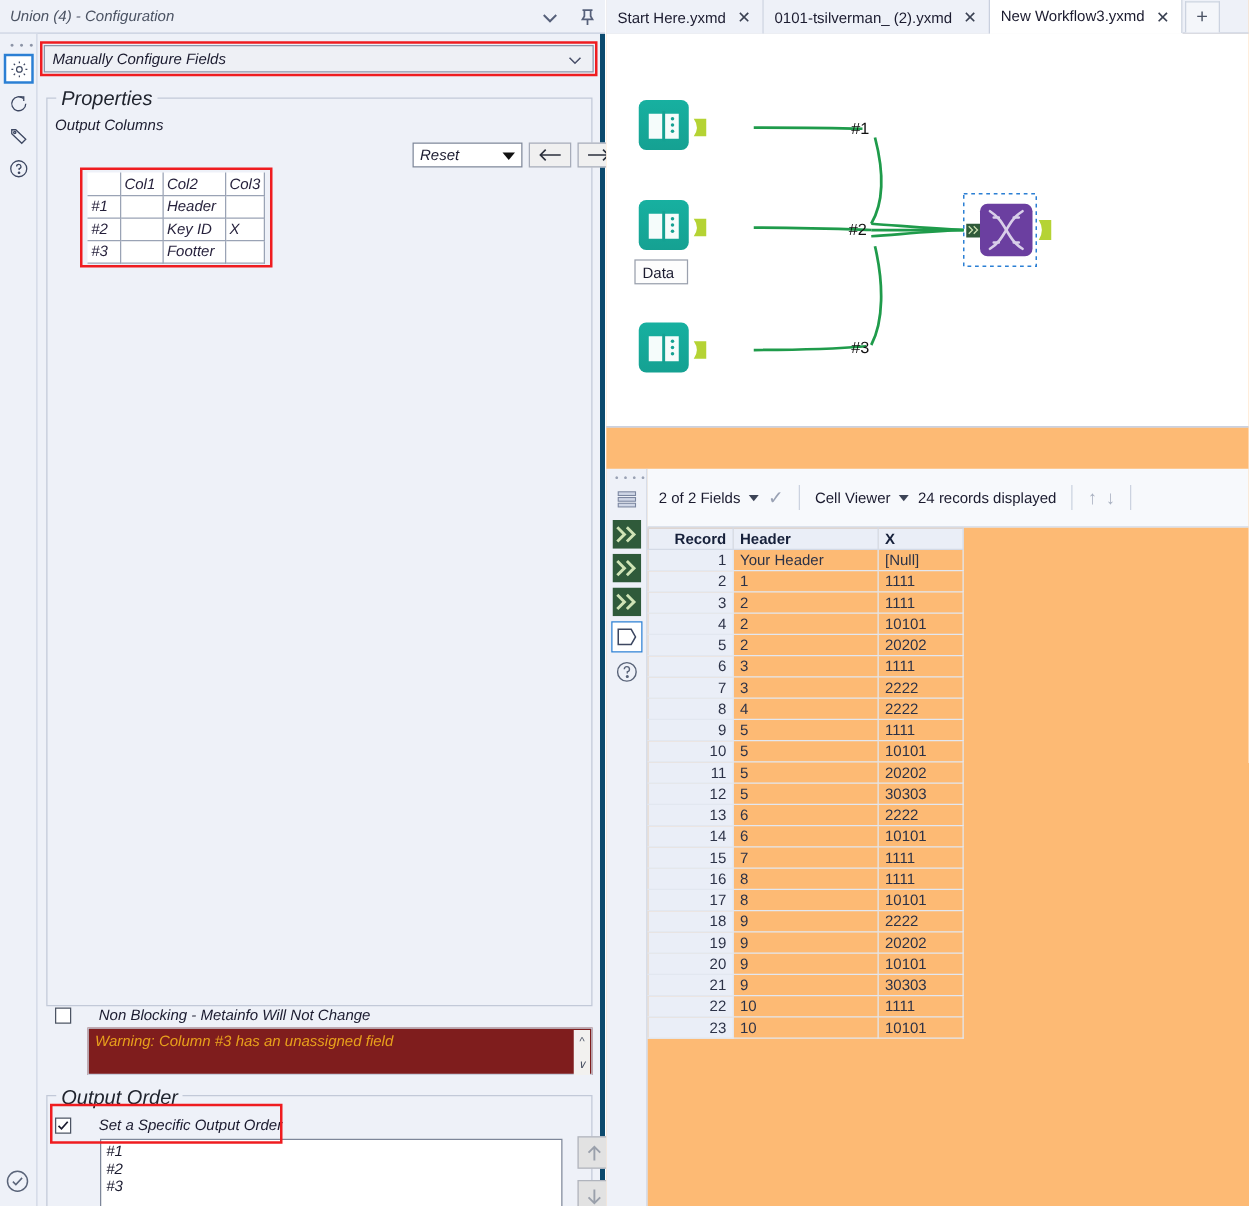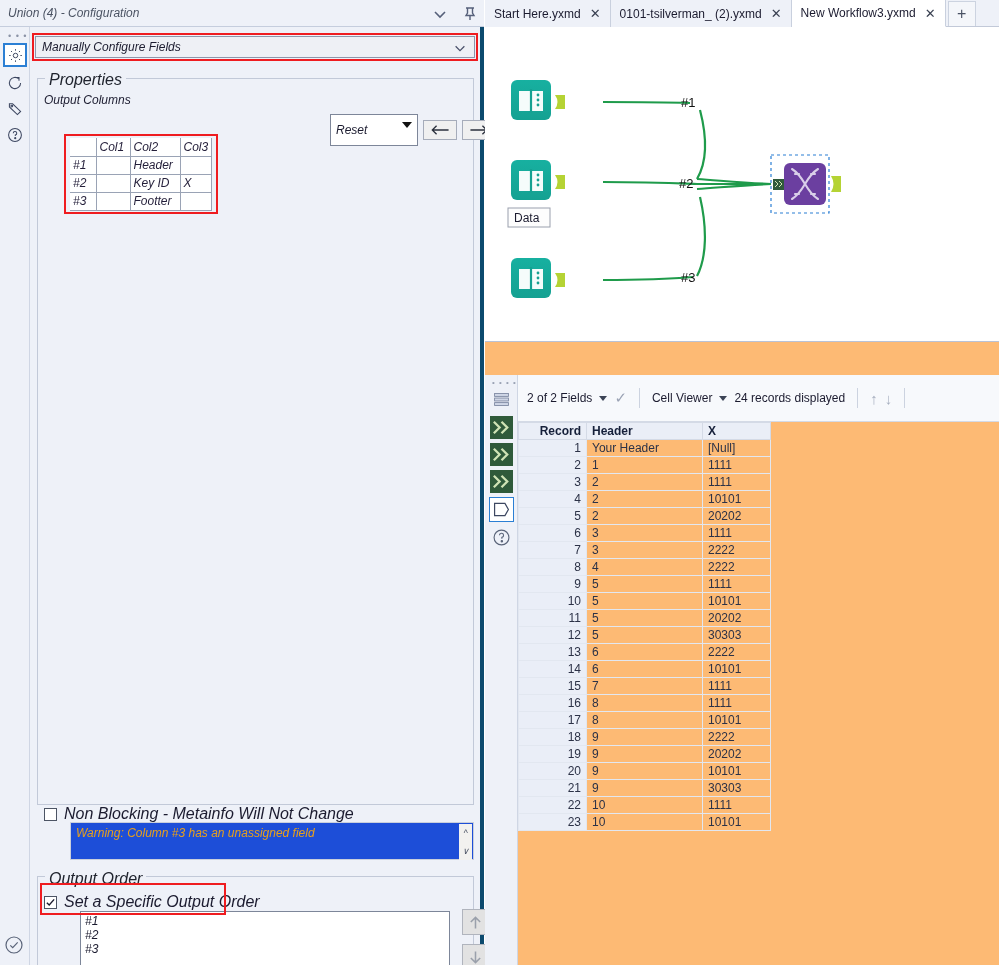--- a/index.html
+++ b/index.html
@@ -33,47 +33,47 @@
     padding:0 6px; font-size:12px; color:#1b1b2f; }
   .dd-main .chev{ position:absolute; right:7px; top:4px; color:#49506a; }
 
   
   .grp{ position:absolute; border:1px solid #c2c9d8; }
   .grp-lbl{ position:absolute; background:#eef1f8; padding:0 4px; font-size:16px; color:#20242e; }
 
   .oc-label{ position:absolute; left:14px; top:66px; font-size:12px; }
 
   .reset-wrap{ position:absolute; left:300px; top:87px; display:flex; align-items:center; gap:5px; }
-  .reset-dd{ width:88px; height:32px; background:#fff; border:1px solid #7d8699;
+  .reset-dd{ width:88px; height:20px; background:#fff; border:1px solid #7d8699;
     display:flex; align-items:center; padding-left:5px; font-size:12px; position:relative; }
   .reset-dd .tri{ position:absolute; right:5px; top:7px; width:0;height:0;
     border-left:5px solid transparent;border-right:5px solid transparent;border-top:6px solid #111; }
   .arw-btn{ width:34px; height:20px; background:#f0f0f0; border:1px solid #a6acba;
     display:flex; align-items:center; justify-content:center; color:#2a2f3c; font-size:13px; }
 
   
   .oc-grid{ position:absolute; left:40px; top:111px; border-collapse:collapse;
     background:#fff; font-size:12px; }
   .oc-grid td,.oc-grid th{ border:1px solid #9aa3b5; height:18px; padding:0 3px;
     font-weight:normal; text-align:left; color:#241f3a; }
   .oc-grid .rowh{ width:26px; border-left:none; border-top:none; }
   .oc-grid .c1{ width:34px; } .oc-grid .c2{ width:50px; } .oc-grid .c3{ width:30px; }
   .oc-grid thead td{ border-top:none; }
   .oc-grid thead td:first-child{ border-left:none; }
 
   .grid-pane{ position:absolute; left:40px; top:111px; width:404px; height:660px;
     background:#fff; border:1px solid #b7bfd0; border-top:1px solid #6b7385; z-index:-1;}
 
-  .chk-row{ position:absolute; display:flex; align-items:center; gap:7px; font-size:16px; }
+  .chk-row{ position:absolute; display:flex; align-items:center; gap:22px; font-size:12px; }
   .chk{ width:13px;height:13px; border:1px solid #4c5464; background:#fff;
     display:flex; align-items:center; justify-content:center; }
   .chk svg{ width:11px;height:11px; color:#1b1b2f; }
 
   .warn-box{ position:absolute; left:40px; top:795px; width:404px; height:38px;
-    background:#1d4ed8; border:1px solid #c9cfdc; }
+    background:#7f1d1d; border:1px solid #c9cfdc; }
   .warn-txt{ position:absolute; left:5px; top:3px; color:#e8a01c; font-size:12px; }
   .warn-scroll{ position:absolute; right:1px; top:1px; width:13px; height:36px;
     background:#f2f1ef; display:flex; flex-direction:column; align-items:center;
     justify-content:space-around; color:#4a5264; font-size:9px; }
 
   .order-list{ position:absolute; left:50px; top:884px; width:370px; height:72px;
     background:#fff; border:1px solid #7d8699; padding:2px 4px; line-height:14px;
     font-size:12px; color:#1b1b2f; }
   .order-btns{ position:absolute; left:432px; top:882px; display:flex;
     flex-direction:column; gap:9px; }

